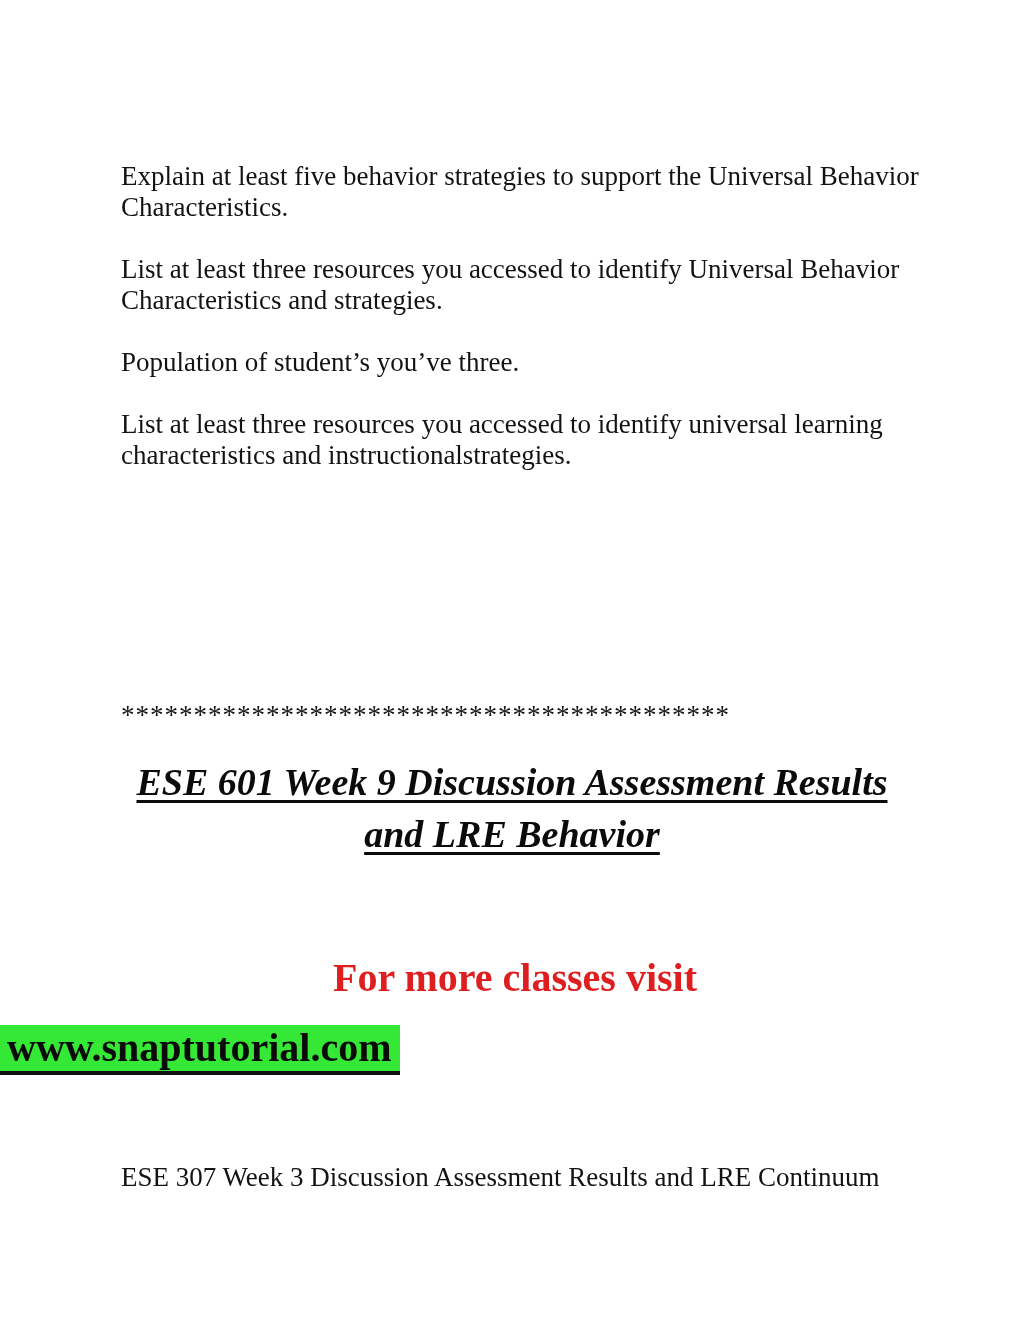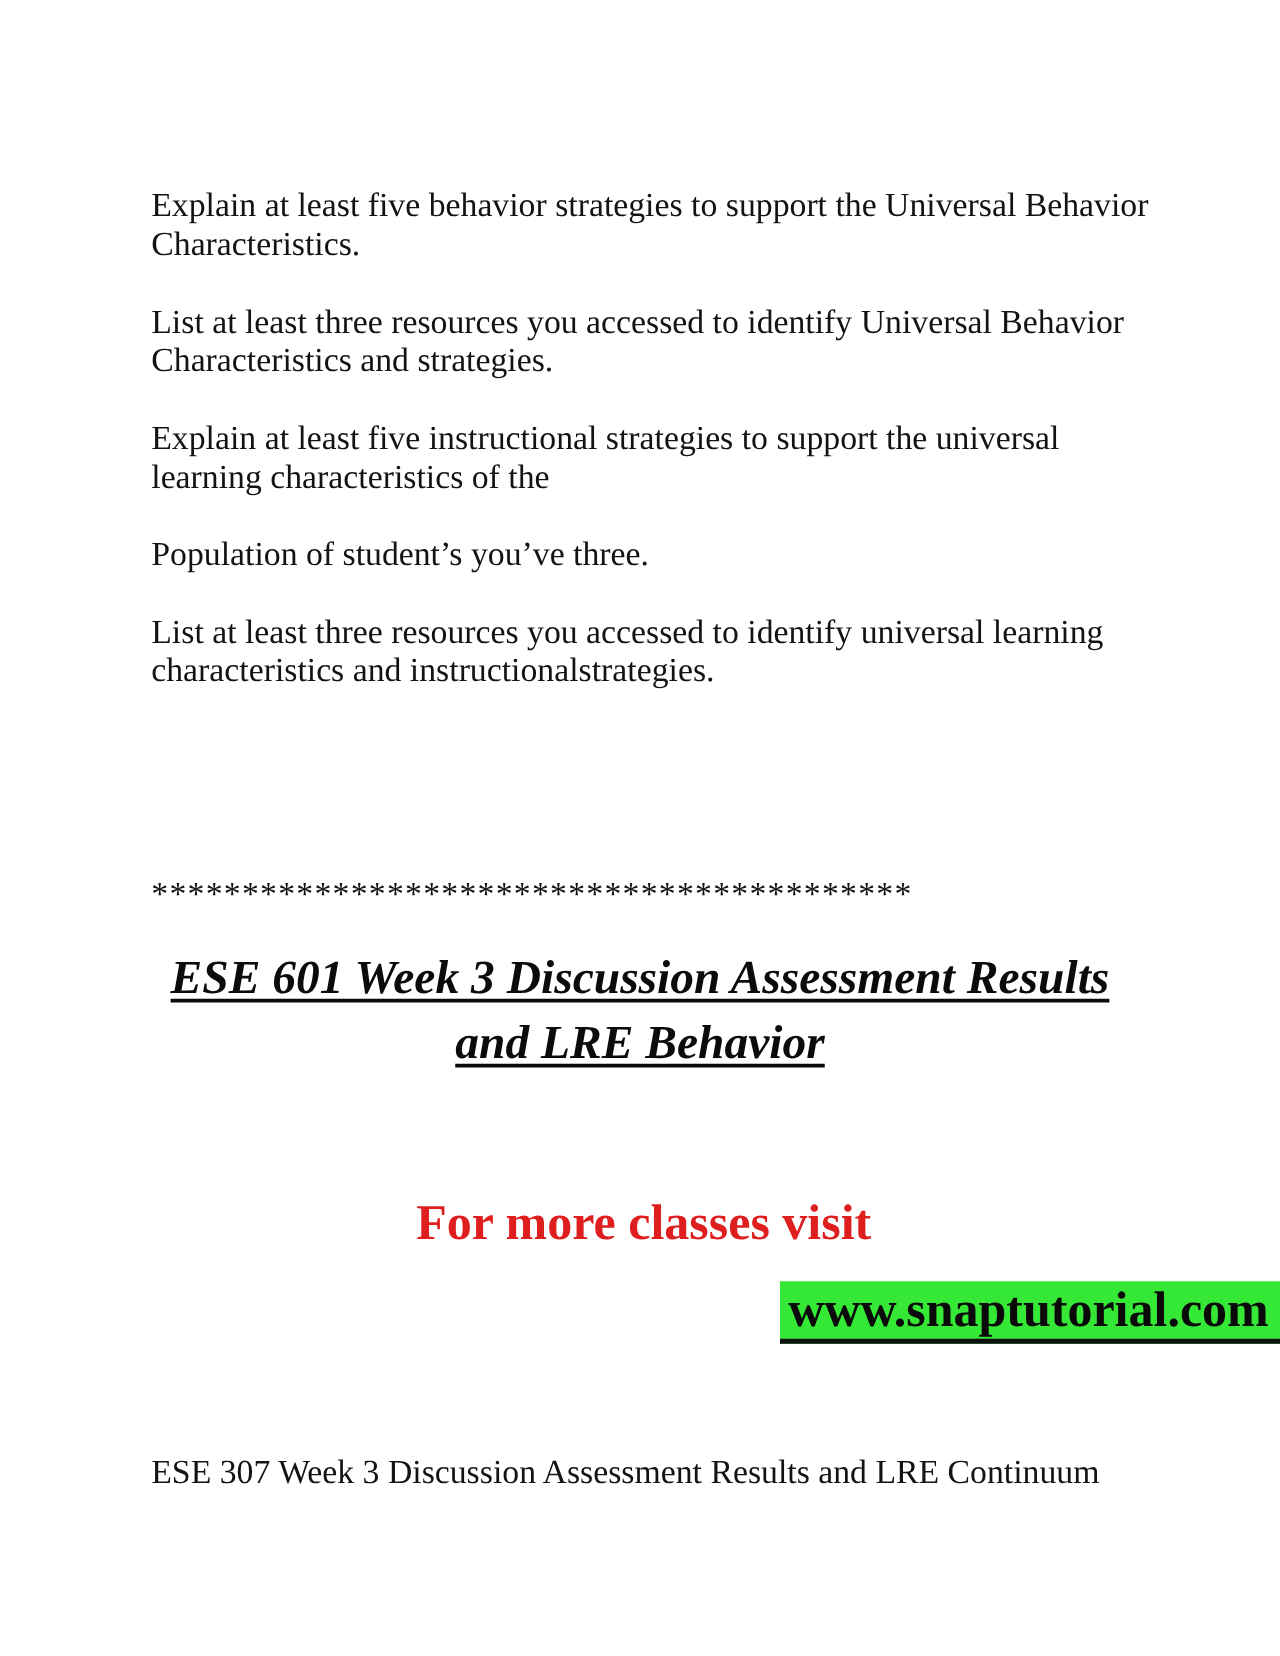--- a/index.html
+++ b/index.html
@@ -19,21 +19,21 @@
   .body-text {
     position: absolute;
     left: 121px;
     top: 149px;
     width: 800px;
     font-size: 27px;
     line-height: 31px;
     color: #131313;
   }
   .body-text p {
-    margin: 0 0 31px 0;
+    margin: 12px 0 31px 0;
   }
   .separator-line {
     position: absolute;
     left: 121px;
     top: 700px;
     width: 800px;
     font-size: 27px;
     line-height: 31px;
     letter-spacing: 1px;
     color: #131313;
@@ -65,21 +65,21 @@
     text-align: center;
     font-size: 40px;
     line-height: 50px;
     font-weight: bold;
   }
   .link-line {
     position: absolute;
     left: 0;
     top: 1025px;
     width: 100%;
-    text-align: right;
+    text-align: left;
   }
   .link-highlight {
     display: inline-block;
     font-size: 40px;
     line-height: 44px;
     font-weight: bold;
     color: #0a0a0a;
     padding: 1px 9px 1px 7px;
     border-bottom: 4px solid #101010;
     cursor: pointer;
@@ -96,29 +96,28 @@
   }
 </style>
 </head>
 <body>
 
 <div class="page">
 
   <div class="body-text">
     <p>Explain at least five behavior strategies to support the Universal Behavior Characteristics.</p>
     <p>List at least three resources you accessed to identify Universal Behavior Characteristics and strategies.</p>
-    <p>Explain at least five instructional strategies to support the universal learning characteristics of the</p>
     <p>Population of student’s you’ve three.</p>
     <p>List at least three resources you accessed to identify universal learning characteristics and instructionalstrategies.</p>
   </div>
 
   <div class="separator-line">******************************************</div>
 
   <div class="doc-heading">
-    <span class="h-line">ESE 601 Week 3 Discussion Assessment Results</span>
+    <span class="h-line">ESE 601 Week 9 Discussion Assessment Results</span>
     <span class="h-line">and LRE Behavior</span>
   </div>
 
   <div class="promo-line" style="color: rgb(223, 31, 31);">For more classes visit</div>
 
   <div class="link-line">
     <span class="link-highlight" style="background: rgb(53, 232, 53);">www.snaptutorial.com</span>
   </div>
 
   <div class="doc-footer">ESE 307 Week 3 Discussion Assessment Results and LRE Continuum</div>

